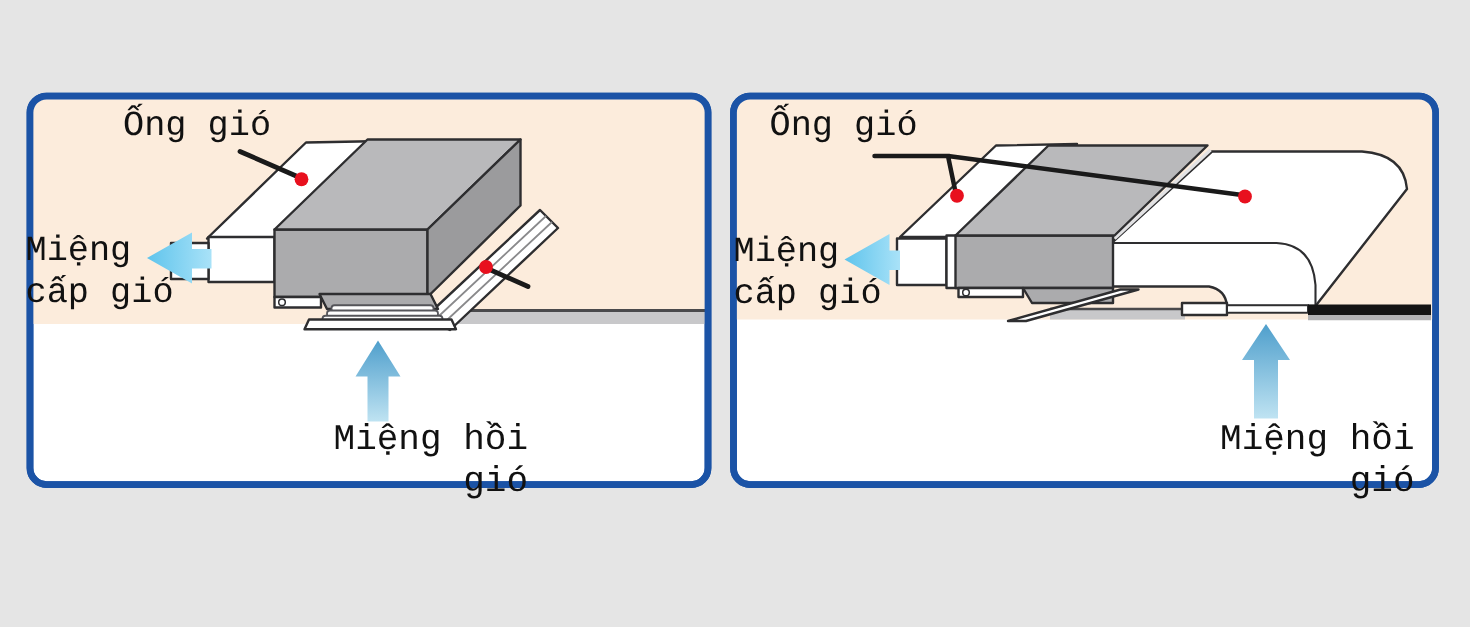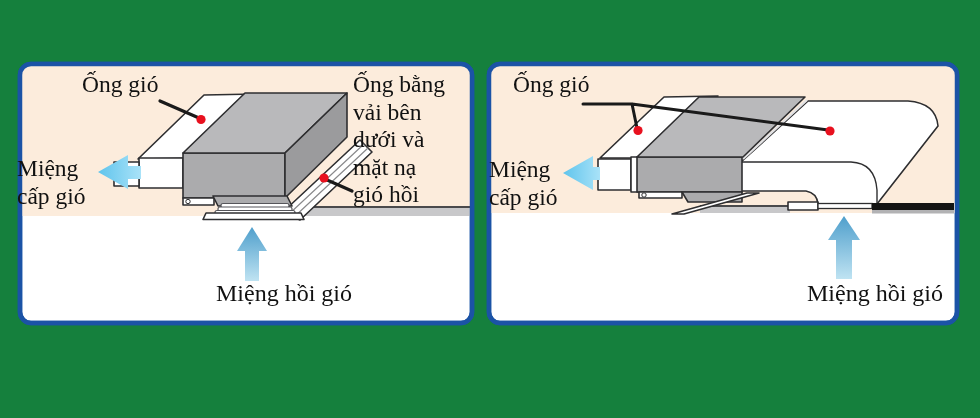--- a/index.html
+++ b/index.html
@@ -1,17 +1,17 @@
 <!DOCTYPE html>
 <html><head>
 <meta charset="utf-8">
 <style>
   html,body{margin:0;padding:0;background:#fff;}
-  #stage{position:relative;width:980px;height:418px;background:#15803d;overflow:hidden;
-         font-family:Liberation Serif, serif;}
+  #stage{position:relative;width:980px;height:418px;background:#e5e5e5;overflow:hidden;
+         font-family:Liberation Mono, monospace;}
   #art{position:absolute;left:0;top:0;}
   .lbl{position:absolute;color:#111;font-size:23.5px;line-height:27.5px;
        white-space:pre-line;letter-spacing:0;}
   .lbl-center{text-align:right;}
   #lbl-l-duct{left:82px;top:71px;}
   #lbl-l-fabric{left:353px;top:71px;width:125px;}
   #lbl-l-supply{left:17px;top:154px;line-height:28px;}
   #lbl-l-return{left:177px;top:280px;width:175px;font-size:24px;}
   #lbl-r-duct{left:513px;top:71px;}
   #lbl-r-supply{left:489px;top:155px;line-height:28px;}
@@ -113,25 +113,20 @@
       <circle cx="638" cy="130.5" r="4.6" fill="#e8101e"></circle>
       <circle cx="830" cy="131" r="4.6" fill="#e8101e"></circle>
 
       <path d="M844,216 L860,240 L852,240 L852,279 L836,279 L836,240 L828,240 Z" fill="url(#upGrad)"></path>
     </g>
     <rect x="489" y="64" width="468" height="259" rx="11" fill="none" stroke="#1b53a6" stroke-width="4.5"></rect>
   </g>
 </svg>
 
 <div class="lbl" id="lbl-l-duct">Ống gió</div>
-<div class="lbl" id="lbl-l-fabric">Ống bằng
-vải bên
-dưới và
-mặt nạ
-gió hồi</div>
 <div class="lbl" id="lbl-l-supply">Miệng
 cấp gió</div>
 <div class="lbl lbl-center" id="lbl-l-return">Miệng hồi gió</div>
 <div class="lbl" id="lbl-r-duct">Ống gió</div>
 <div class="lbl" id="lbl-r-supply">Miệng
 cấp gió</div>
 <div class="lbl lbl-center" id="lbl-r-return">Miệng hồi gió</div>
 
 </div>
 

